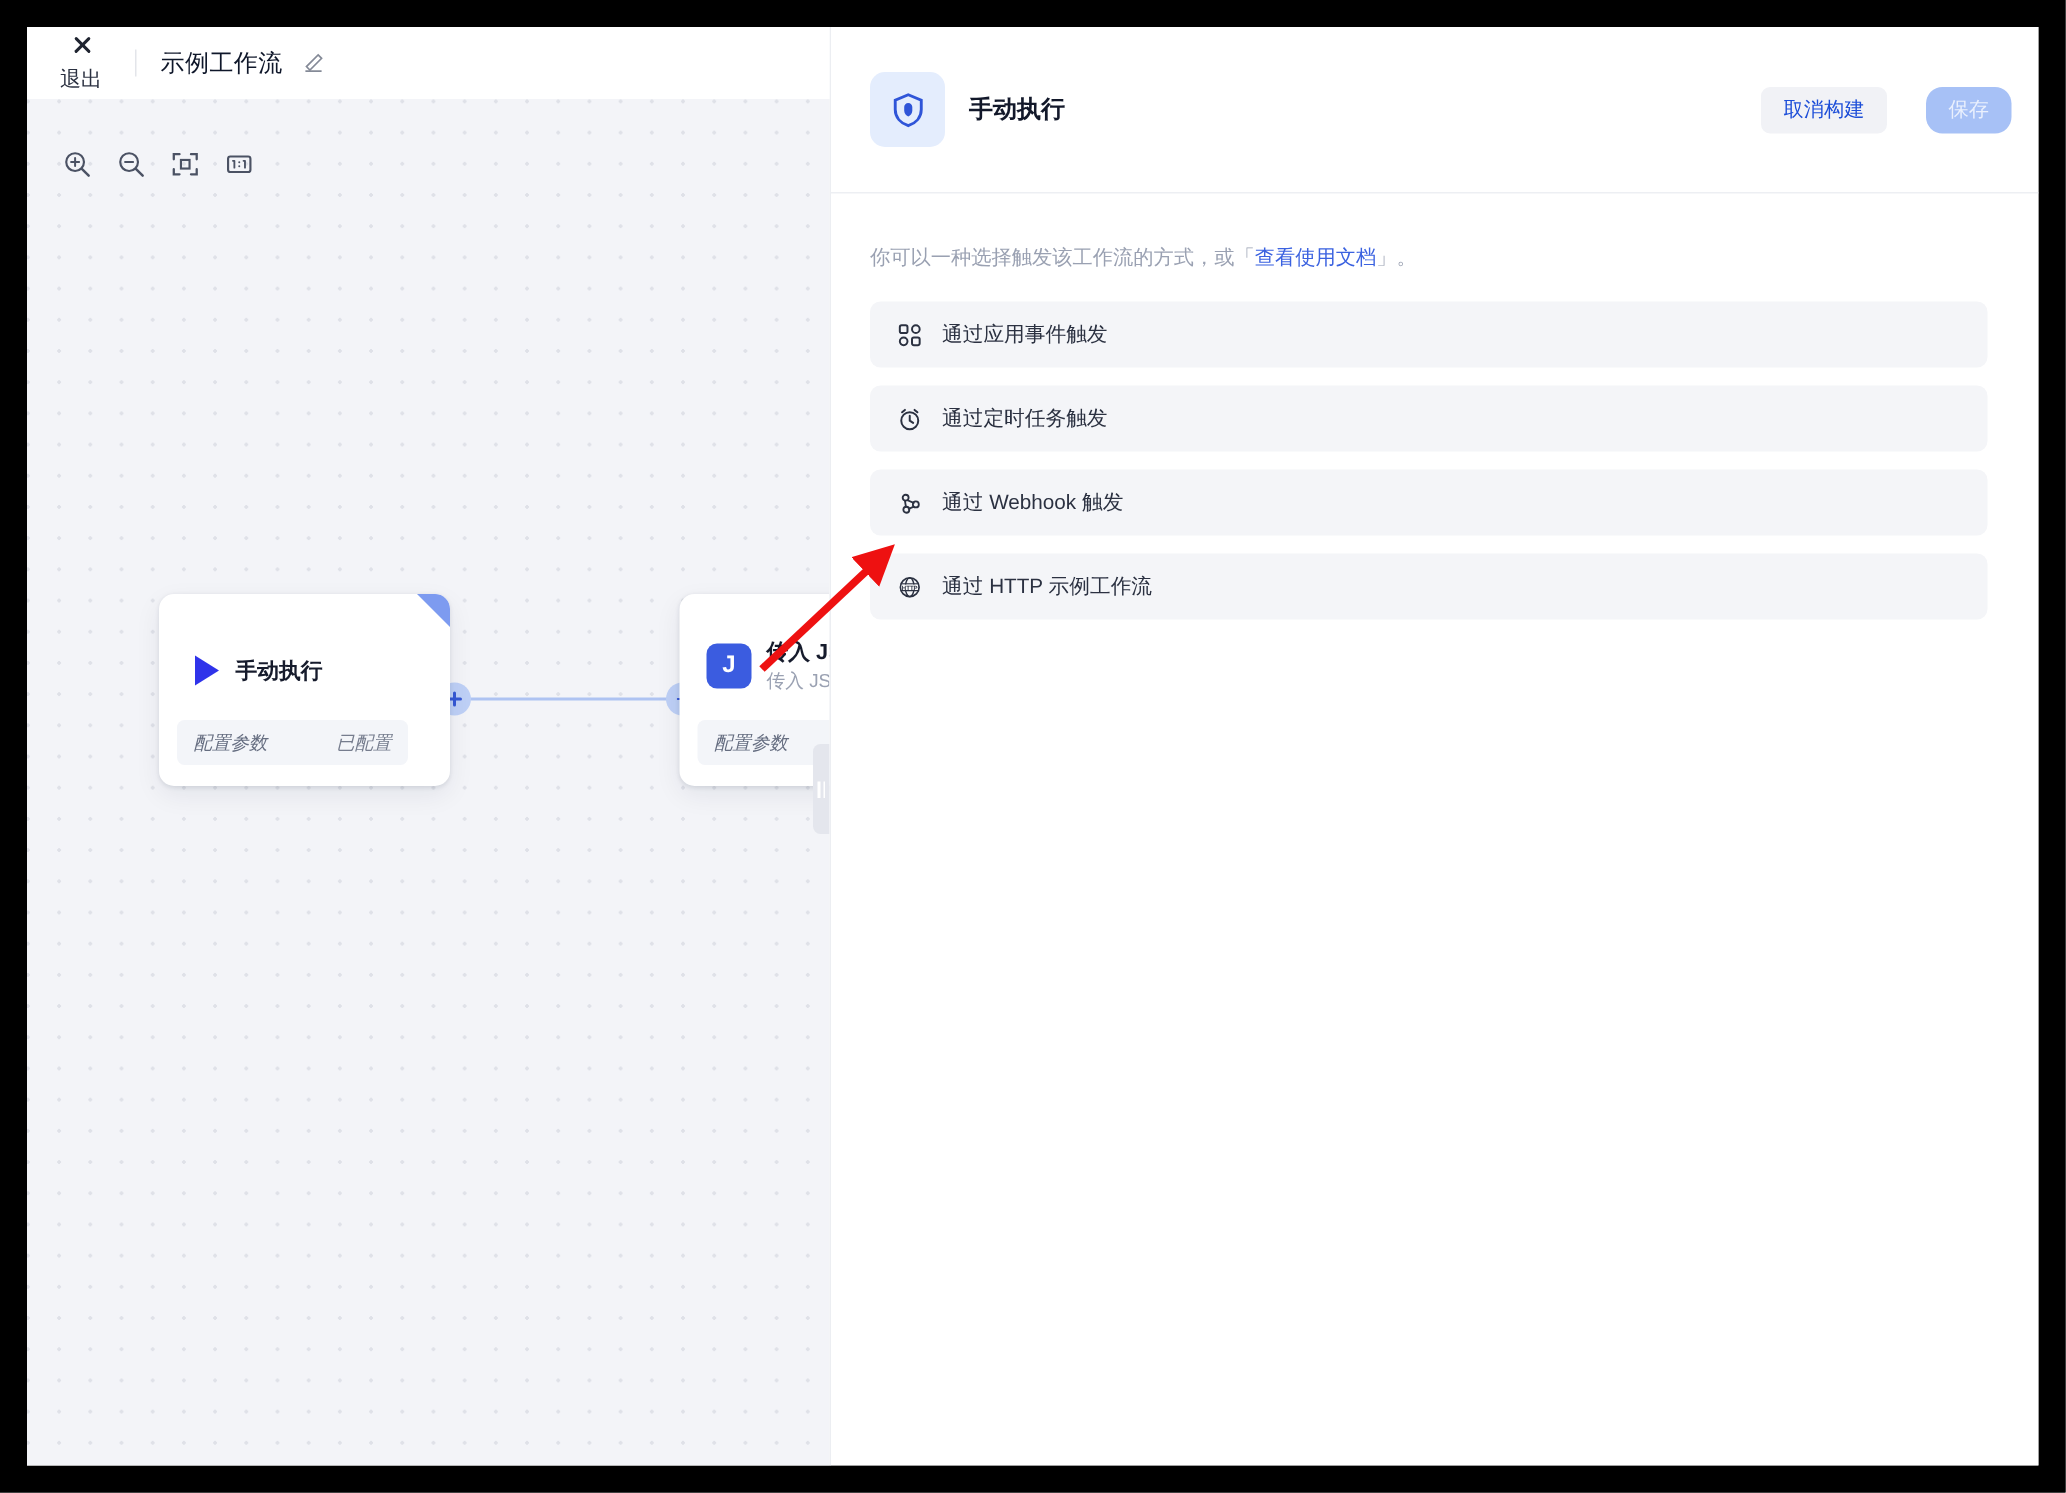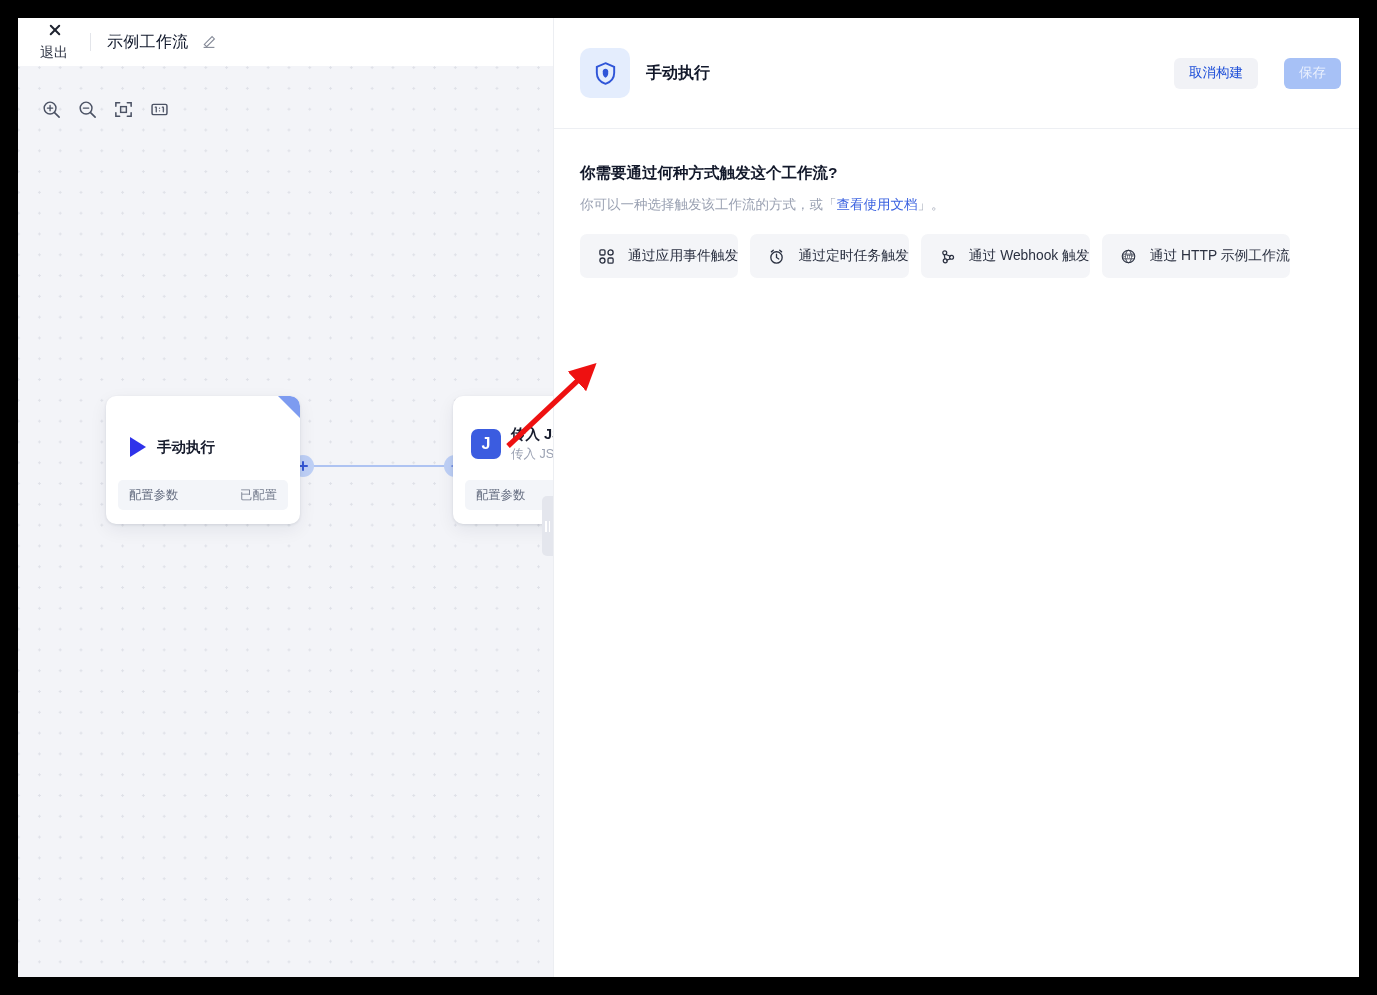--- a/index.html
+++ b/index.html
@@ -121,24 +121,25 @@
   .j-badge {
     width: 30px; height: 30px; border-radius: 7px;
     background: #3b5ce0; color: #fff;
     font-size: 16px; font-weight: bold;
     display: flex; align-items: center; justify-content: center;
     flex: 0 0 auto;
   }
   .node-title { font-size: 14.5px; font-weight: bold; color: #161b2c; white-space: nowrap; }
   .node-sub   { font-size: 12.5px; color: #9aa1b2; white-space: nowrap; margin-top: 2px; }
   .node-cfg {
-    position: absolute; left: 12px; right: 12px; bottom: 14px;
+    position: absolute; left: 12px; right: 28px; bottom: 14px;
     height: 30px; background: #f3f5f9; border-radius: 5px;
     display: flex; align-items: center; justify-content: space-between;
     padding: 0 11px;
+    font-style: italic;
   }
   .node-cfg span { font-size: 12.3px; color: #656d80; white-space: nowrap; }
   .node-cfg .cfg-val { color: #767d8e; }
 
   
   .edge-line {
     position: absolute; left: 292px; top: 399px;
     width: 146px; height: 2px; background: #aec3f2;
   }
   .edge-dot {
@@ -193,30 +194,30 @@
   }
   .panel-title { font-size: 16px; font-weight: bold; color: #12182a; }
   .header-spacer { flex: 1 1 auto; }
   .btn {
     height: 31px; padding: 0 15px; border-radius: 6px;
     font-size: 13.5px; border: none; cursor: pointer;
     font-family: inherit;
     display: flex; align-items: center; justify-content: center;
   }
   .btn-cancel { background: #f1f2f6; color: #1d4ed8; }
-  .btn-save   { background: #a7c1f6; color: #eaf0fd; margin-left: 10px; cursor: default; }
+  .btn-save   { background: #a7c1f6; color: #eaf0fd; margin-left: 10px; cursor: default; border-radius: 11px; }
 
   .panel-divider { height: 1px; background: #edeff3; margin: 0; }
 
   .panel-body { padding: 34px 34px 0 26px; }
   .q-title { font-size: 15.5px; font-weight: bold; color: #12182a; margin-bottom: 12px; }
   .q-sub { font-size: 13.5px; color: #9aa1b2; margin-bottom: 20px; }
   .q-sub a { color: #3b62e0; text-decoration: none; cursor: pointer; }
 
-  .opt-list { display: flex; flex-direction: row; gap: 12px; }
+  .opt-list { display: flex; flex-direction: column; gap: 12px; }
   .opt {
     height: 44px; border-radius: 7px;
     background: #f4f5f8;
     display: flex; align-items: center;
     padding-left: 18px; gap: 13px;
     cursor: pointer;
   }
   .opt.selected { background: #e2e4e9; }
   .opt-label { font-size: 13.8px; color: #2b3141; }
   .opt-icon { width: 17px; height: 17px; flex: 0 0 auto; display: flex; align-items: center; justify-content: center; }
@@ -332,21 +333,20 @@
       </div>
       <div class="panel-title">手动执行</div>
       <div class="header-spacer"></div>
       <button class="btn btn-cancel">取消构建</button>
       <button class="btn btn-save">保存</button>
     </div>
 
     <div class="panel-divider"></div>
 
     <div class="panel-body">
-      <div class="q-title">你需要通过何种方式触发这个工作流?</div>
       <div class="q-sub">
         <span>你可以一种选择触发该工作流的方式，或</span><span>「</span><a>查看使用文档</a><span>」</span><span>。</span>
       </div>
 
       <div class="opt-list">
 
         <div class="opt">
           <span class="opt-icon">
             <svg viewBox="0 0 18 18" width="17" height="17">
               <rect x="2" y="2" width="5.4" height="5.4" rx="1.3" fill="none" stroke="#2b3141" stroke-width="1.4"></rect>

